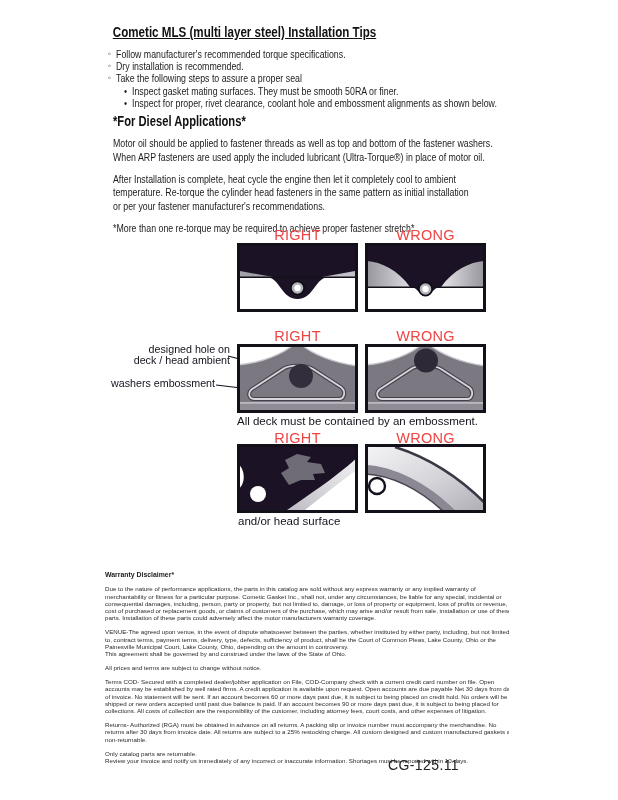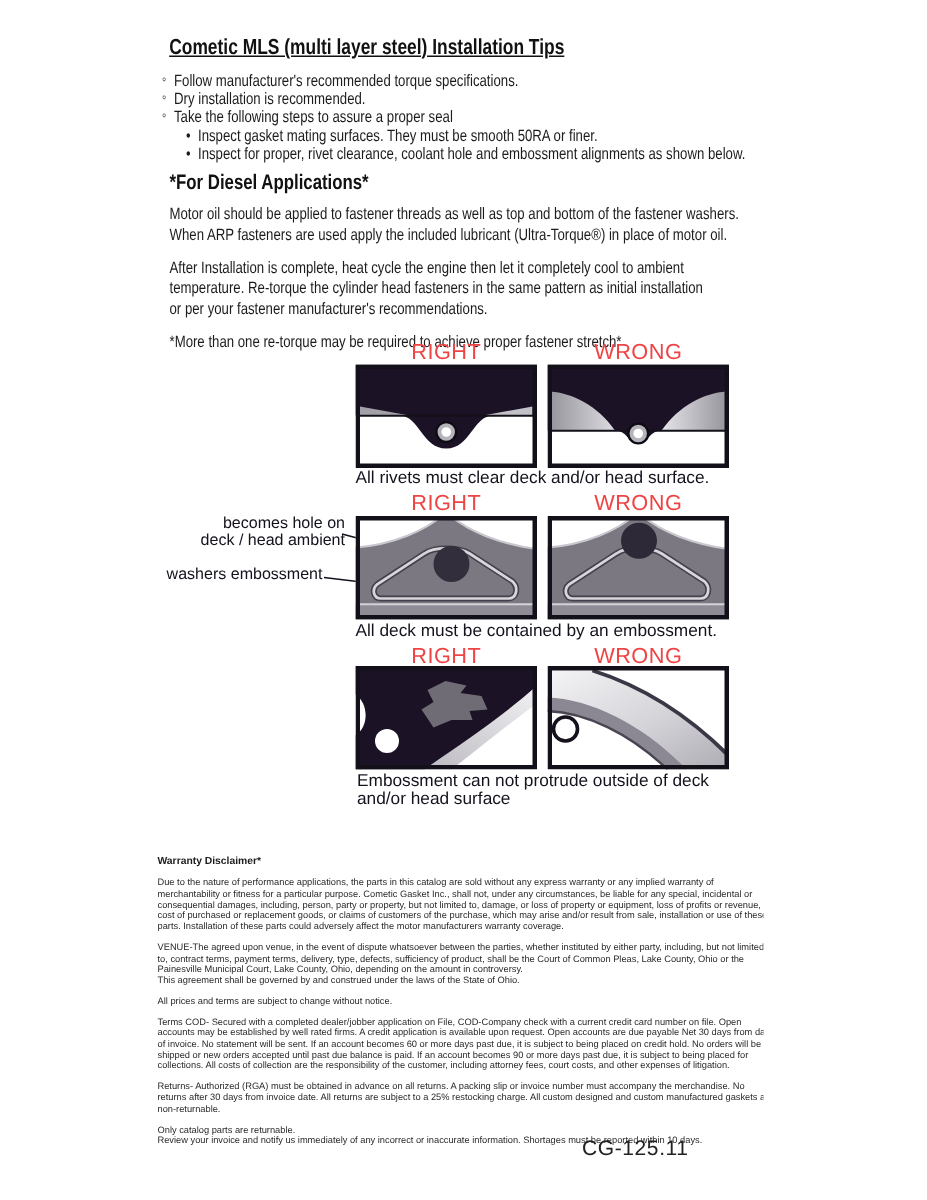--- a/index.html
+++ b/index.html
@@ -115,27 +115,26 @@
       <rect width="121" height="69" fill="#ffffff"></rect>
       <path d="M0,0 H121 V44 H76 C68,44 67,52.5 60.5,52.5 C54,52.5 53,44 45,44 H0 Z" fill="#1c1226"></path>
       <path d="M2,18 C16,19 33,27 45,44 H2 Z" fill="url(#g1wl)"></path>
       <path d="M119,18 C105,19 88,27 76,44 H119 Z" fill="url(#g1wr)"></path>
       <line x1="2" y1="44.2" x2="119" y2="44.2" stroke="#13101a" stroke-width="1.4"></line>
       <circle cx="60.5" cy="46" r="6.6" fill="#b6b4bb" stroke="#0e0b14" stroke-width="1.6"></circle>
       <circle cx="60.5" cy="46" r="3.2" fill="#ffffff"></circle>
       <rect x="1.5" y="1.5" width="118" height="66" fill="none" stroke="#13101a" stroke-width="3"></rect>
     </svg>
   </div>
-  <div class="caption" style="top:313px;left:237px;">All rivets must clear deck and/or head surface.</div>
 
   <div class="rw-hdr" style="top:328px;left:237px;">RIGHT</div>
   <div class="rw-hdr" style="top:328px;left:365px;">WRONG</div>
 
   <div class="lbl" style="top:344px;left:108px;">
-    <span>becomes hole on</span>
+    <span>designed hole on</span>
     <span>deck / head ambient</span>
   </div>
   <div class="lbl" style="top:378px;left:93px;">washers embossment</div>
   <svg class="leaders" width="120" height="60" viewBox="0 0 120 60">
     <line x1="28" y1="16" x2="92" y2="33" stroke="#16121d" stroke-width="1.1"></line>
     <line x1="16" y1="45" x2="66" y2="51" stroke="#16121d" stroke-width="1.1"></line>
   </svg>
 
   <div class="d-img" style="top:344px;left:237px;">
     <svg viewBox="0 0 121 69">
@@ -198,21 +197,20 @@
       <rect width="121" height="69" fill="#ffffff"></rect>
       <path d="M0,3 H30 C68,15 98,37 121,60 V69 H93 C65,40 30,22 0,21 Z" fill="url(#g3w)"></path>
       <path d="M30,3 C68,15 98,37 121,60" fill="none" stroke="#3c3744" stroke-width="2.6"></path>
       <path d="M0,21 C30,22 65,40 93,69 H80 C55,45 26,31 0,30 Z" fill="#8b8893"></path>
       <path d="M0,30 C26,31 55,45 80,69" fill="none" stroke="#4a4552" stroke-width="1.6"></path>
       <circle cx="12" cy="42" r="8" fill="#ffffff" stroke="#16121d" stroke-width="2.4"></circle>
       <rect x="1.5" y="1.5" width="118" height="66" fill="none" stroke="#13101a" stroke-width="3"></rect>
     </svg>
   </div>
   <div class="caption" style="top:515px;left:238px;">
-    <span style="display:block;">Embossment can not protrude outside of deck</span>
     <span style="display:block;">and/or head surface</span>
   </div>
 
   <div class="warranty">
     <h3>Warranty Disclaimer*</h3>
     <p>Due to the nature of performance applications, the parts in this catalog are sold without any express warranty or any implied warranty of merchantability or fitness for a particular purpose.  Cometic Gasket Inc., shall not, under any circumstances, be liable for any special, incidental or consequential damages, including, person, party or property, but not limited to, damage, or loss of property or equipment, loss of profits or revenue, cost of purchased or replacement goods, or claims of customers of the purchase, which may arise and/or result from sale, installation or use of these parts.  Installation of these parts could adversely affect the motor manufacturers warranty coverage.</p>
     <p class="tight">VENUE-The agreed upon venue, in the event of dispute whatsoever between the parties, whether instituted by either party, including, but not limited to, contract terms, payment terms, delivery, type, defects, sufficiency of product, shall be the Court of Common Pleas, Lake County, Ohio or the Painesville Municipal Court, Lake County, Ohio, depending on the amount in controversy.</p>
     <p>This agreement shall be governed by and construed under the laws of the State of Ohio.</p>
     <p>All prices and terms are subject to change without notice.</p>
     <p>Terms COD- Secured with a completed dealer/jobber application on File, COD-Company check with a current credit card number on file.  Open accounts may be established by well rated firms.  A credit application is available upon request.  Open accounts are due payable Net 30 days from date of invoice.  No statement will be sent.  If an account becomes 60 or more days past due, it is subject to being placed on credit hold.  No orders will be shipped or new orders accepted until past due balance is paid.  If an account becomes 90 or more days past due, it is subject to being placed for collections.  All costs of collection are the responsibility of the customer, including attorney fees, court costs, and other expenses of litigation.</p>

